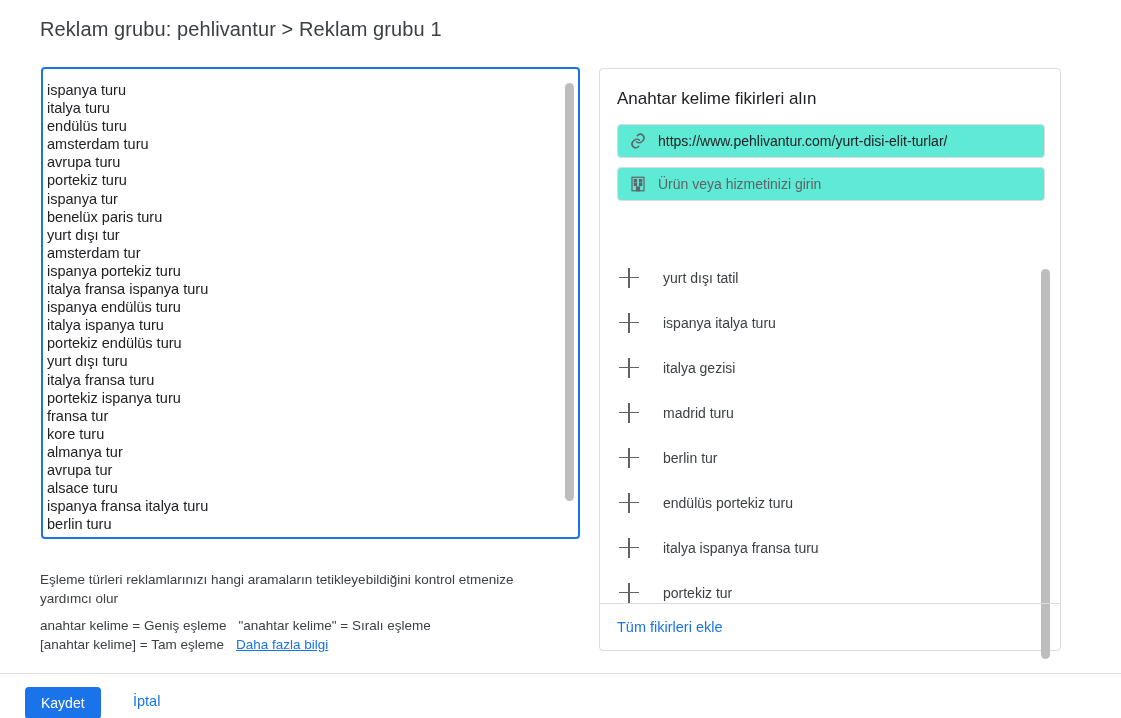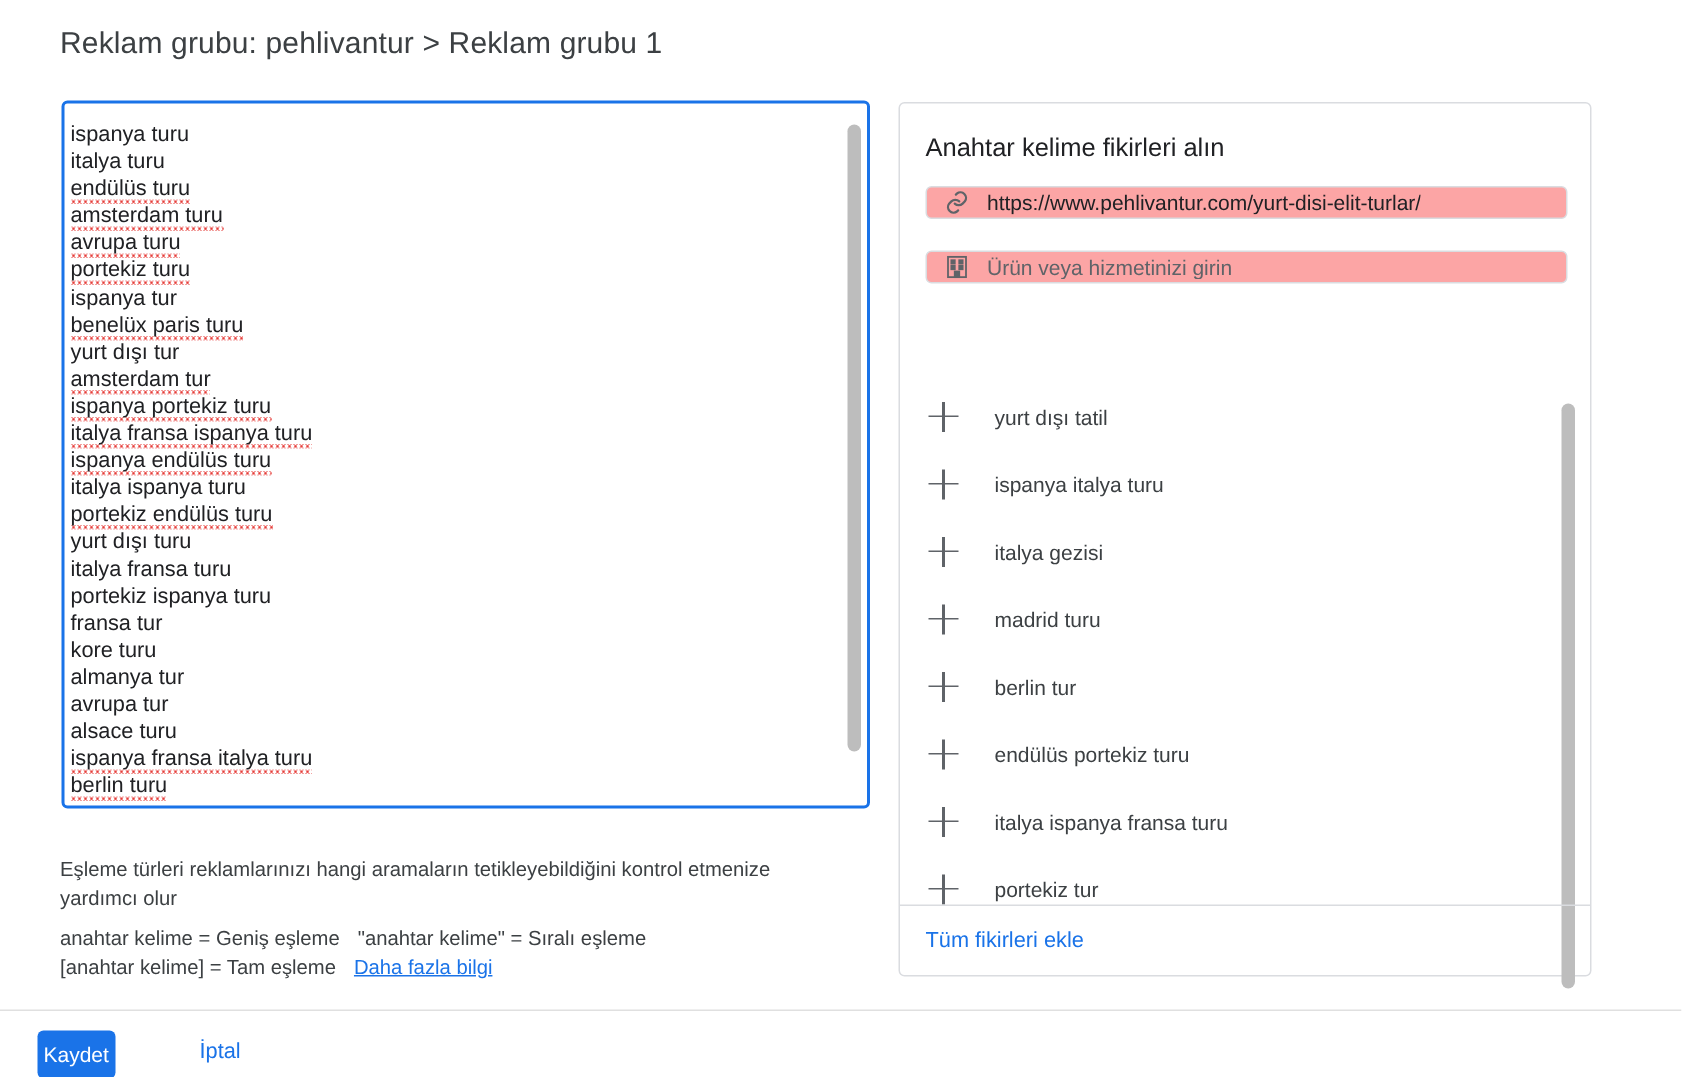--- a/index.html
+++ b/index.html
@@ -114,24 +114,24 @@
     position: absolute;
     left: 17px;
     top: 20px;
     font-size: 17px;
     color: #202124;
   }
   .field {
     position: absolute;
     left: 17px;
     width: 428px;
-    height: 22px;
+    height: 34px;
     border: 1px solid #dadce0;
     border-radius: 4px;
-    background: #fca5a5;
+    background: #5eead4;
     display: flex;
     align-items: center;
     padding: 0 10px;
   }
   .field.url { top: 55px; }
   .field.product { top: 98px; }
   .field .ficon {
     width: 20px; height: 20px;
     margin-right: 10px;
     flex: 0 0 20px;
@@ -223,21 +223,21 @@
   .btn-save {
     position: absolute;
     left: 25px;
     top: 687px;
     background: #1a73e8;
     color: #fff;
     border: none;
     border-radius: 4px;
     font-size: 14px;
     font-family: "Liberation Sans", sans-serif;
-    padding: 8px 4px;
+    padding: 8px 16px;
     cursor: pointer;
   }
   .btn-cancel {
     position: absolute;
     left: 127px;
     top: 689px;
     font-size: 14.5px;
     color: #1a73e8;
     cursor: pointer;
     background: none;

